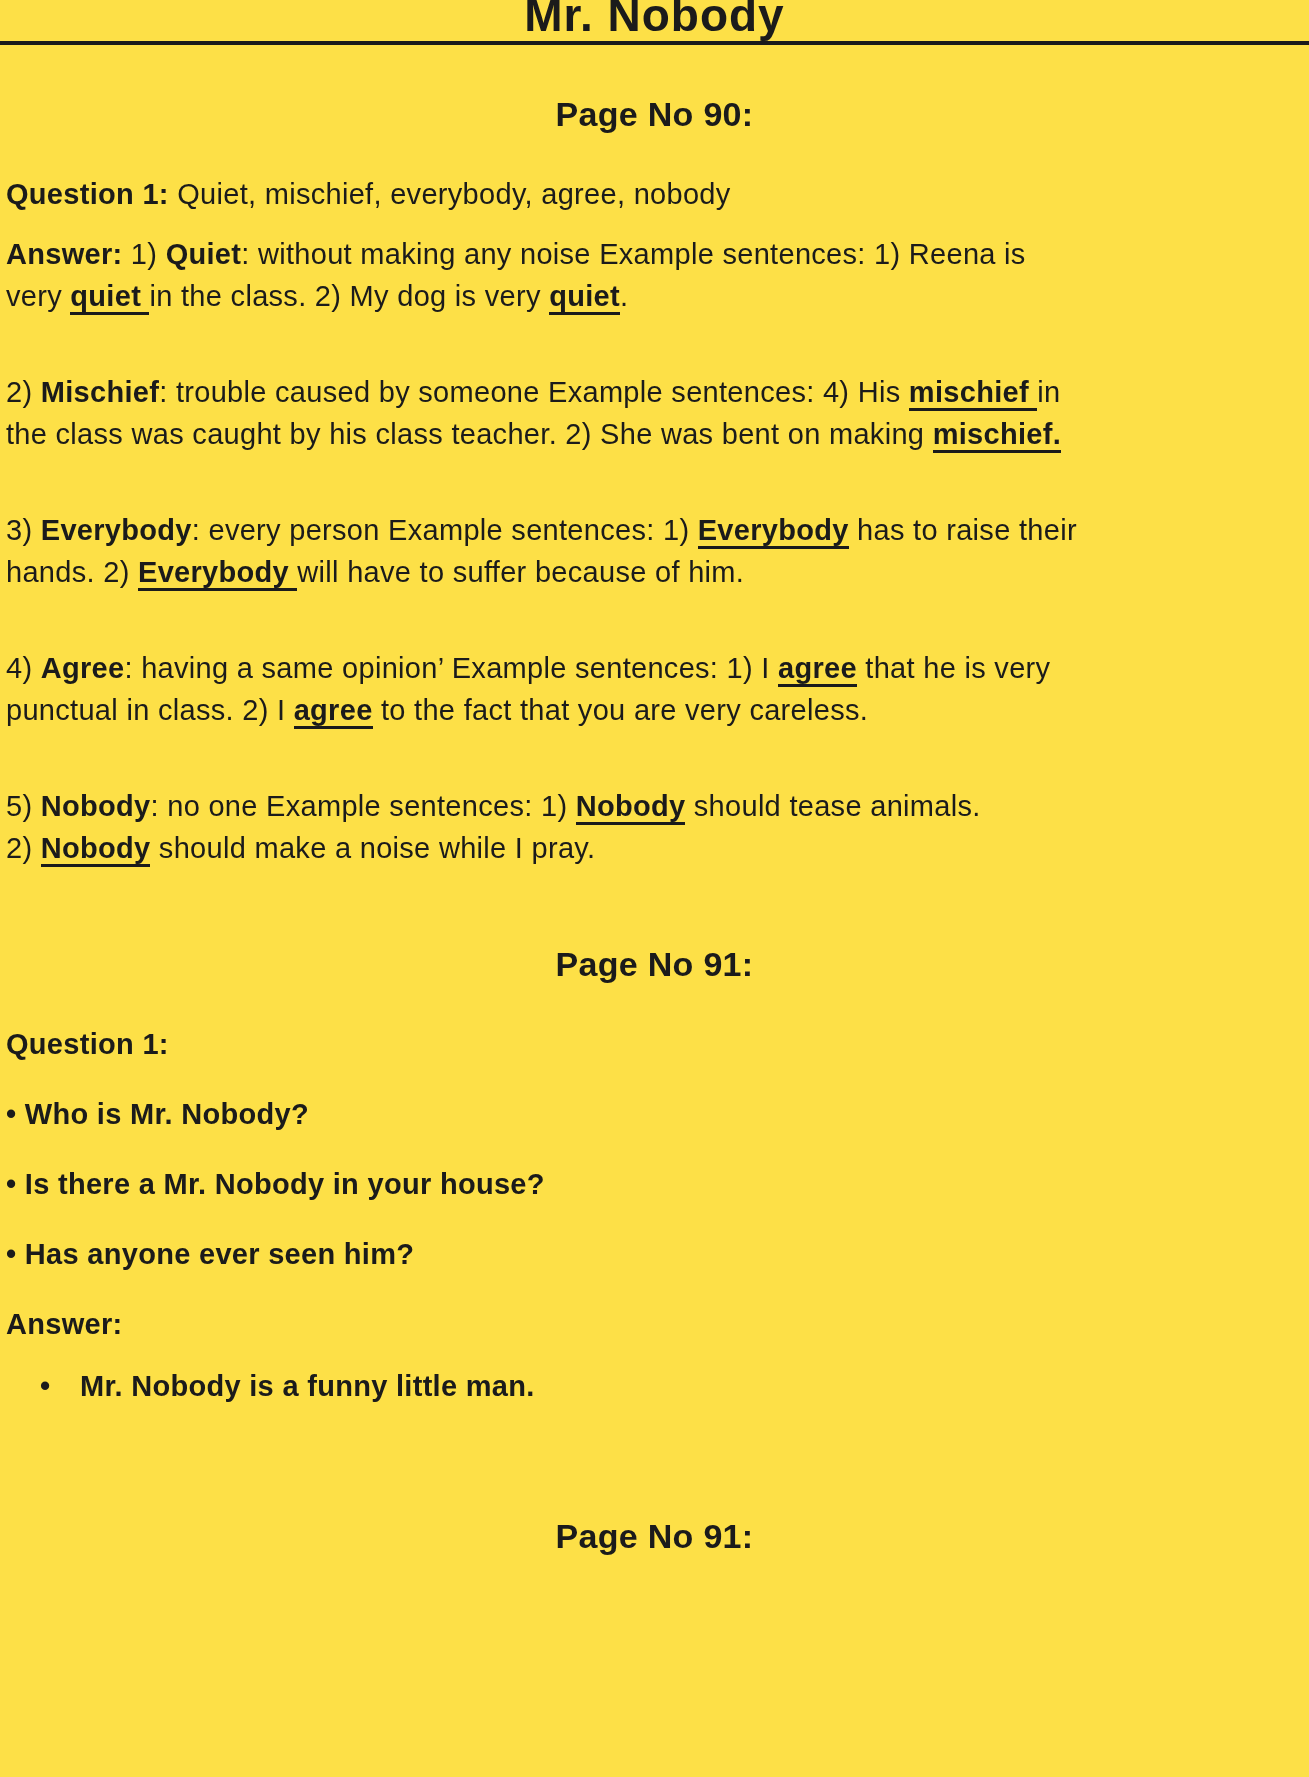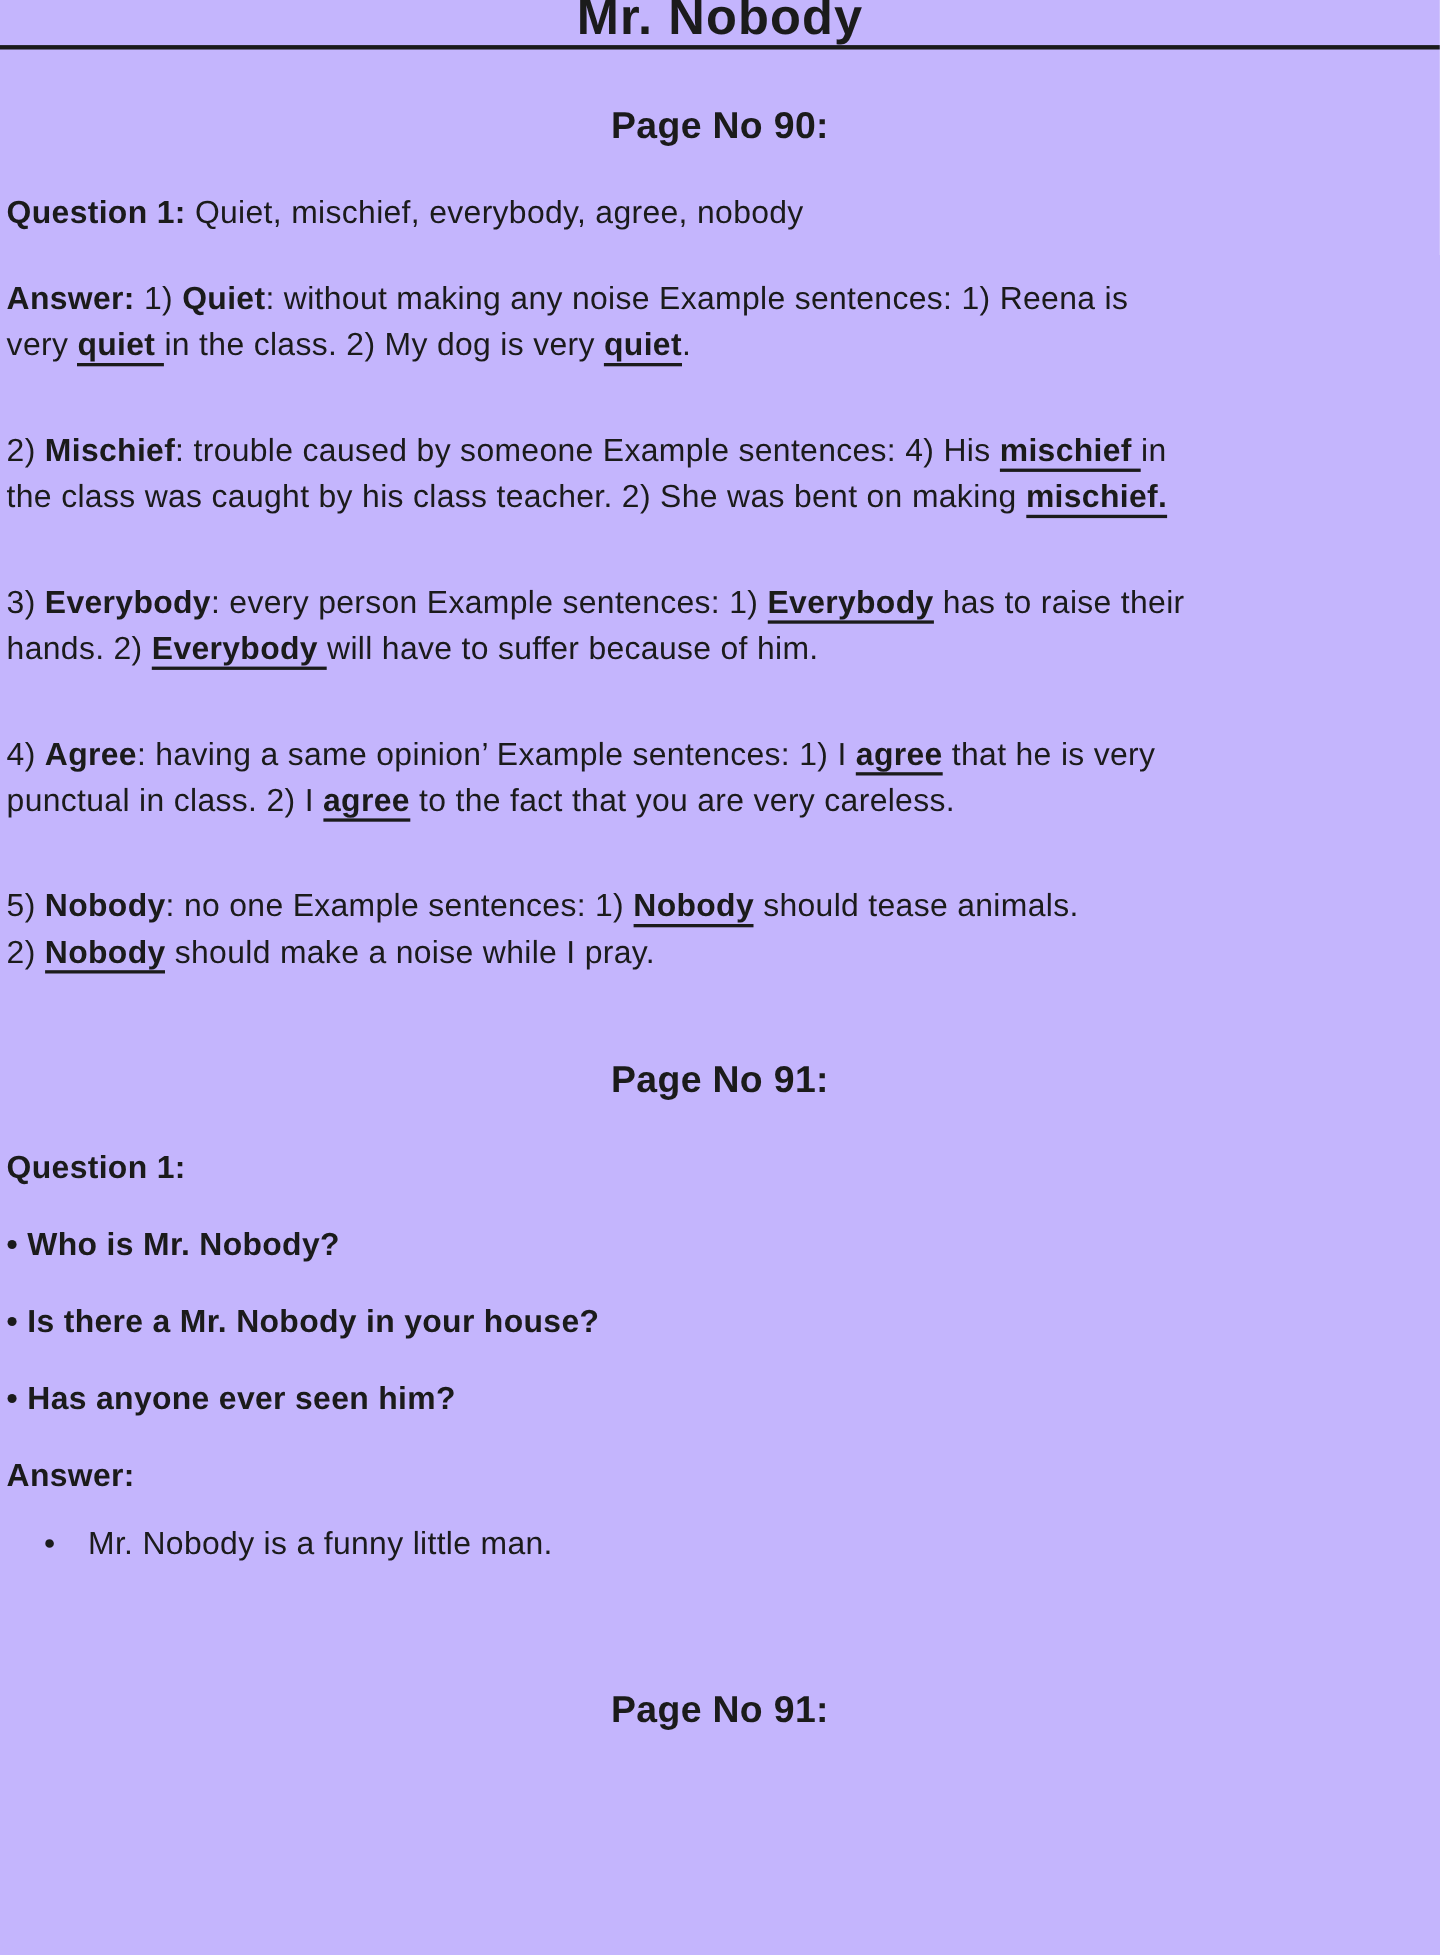--- a/index.html
+++ b/index.html
@@ -5,21 +5,21 @@
   html, body {
     margin: 0;
     padding: 0;
     background: #ffffff;
   }
   .page {
     position: relative;
     width: 1309px;
     height: 1777px;
     overflow: hidden;
-    background: #c4b5fd;
+    background: #fde047;
     color: #1b1b1b;
     font-family: "Liberation Sans", "DejaVu Sans", sans-serif;
     font-size: 29px;
     line-height: 42px;
     letter-spacing: 0.3px;
   }
   .doc-title {
     font-weight: 700;
     font-size: 46px;
     line-height: 48px;
@@ -40,29 +40,30 @@
     padding: 0 6px;
   }
   .content > *:first-child { margin-top: 48px; }
 
   .b-heading {
     font-weight: 700;
     font-size: 34px;
     text-align: center;
     margin: 20px 0 38px 0;
   }
-  .b-question        { margin: 0 0 36px 0; }
+  .b-question        { margin: 0 0 18px 0; }
   .b-para            { margin: 0 0 54px 0; }
   .b-bullet-question { margin: 0 0 28px 0; font-weight: 700; }
   .b-answer-label    { margin: 0 0 20px 0; font-weight: 700; }
 
   ul.b-list {
     list-style: none;
     margin: 0 0 70px 0;
     padding: 0 0 0 34px;
+    font-weight: bold;
   }
   ul.b-list > li {
     position: relative;
     padding-left: 40px;
     margin: 0 0 18px 0;
   }
   ul.b-list > li::before {
     content: "\2022";
     position: absolute;
     left: 0;

